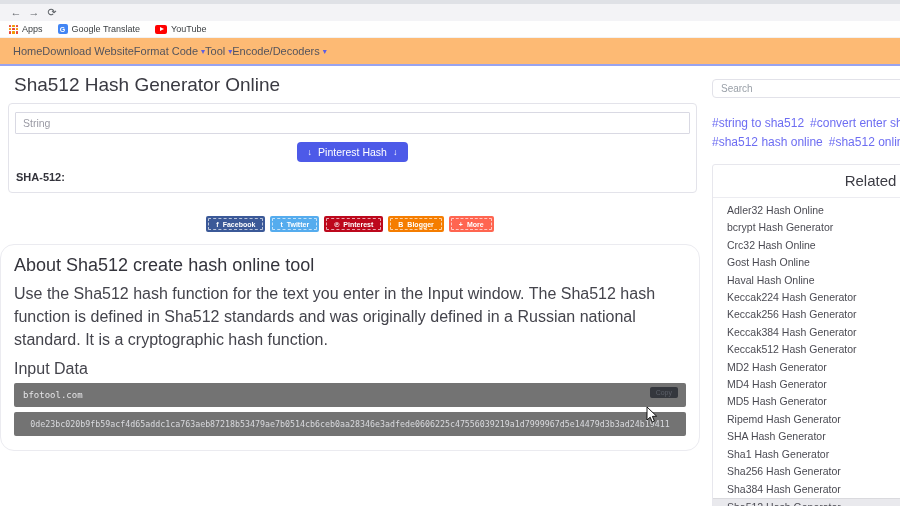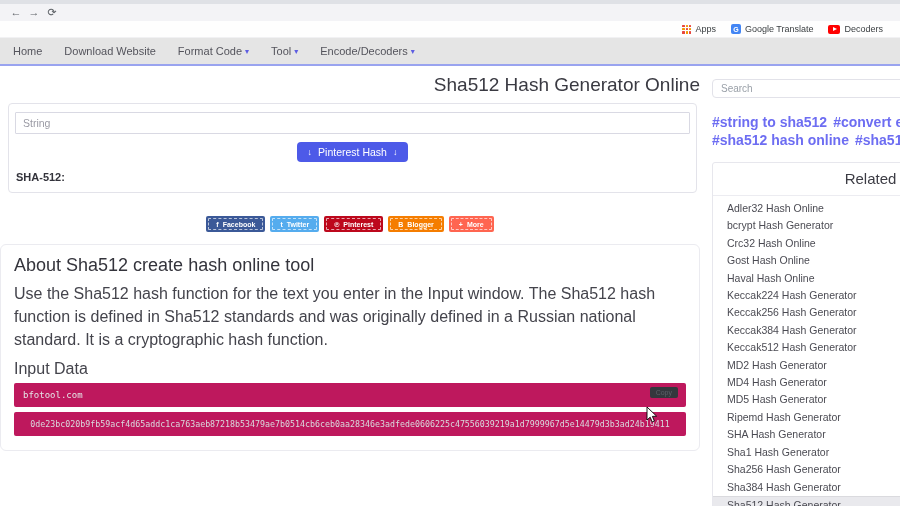--- a/index.html
+++ b/index.html
@@ -8,62 +8,62 @@
     font-family:"Liberation Sans","DejaVu Sans",sans-serif;
     background:#fff; overflow:hidden; position:relative;
     color:#3f3f47;
   }
   
   .tabstrip { height:4px; background:#dfe1e6; }
   .toolbar { height:17px; background:#f3f3f6; display:flex; align-items:center; padding:0 0 0 7px; }
   .nav-btn { color:#5f6368; font-size:11px; line-height:1; width:18px; text-align:center; cursor:default; }
   .urlbar { margin-left:3px; height:13px; width:152px; background:#e8eaee; border-radius:7px; display:flex; align-items:center; padding:0 8px; gap:5px; }
   .url-text { font-size:9.5px; color:#3c4043; white-space:nowrap; }
-  .bookmarks { height:17px; background:#fefefe; display:flex; align-items:center; gap:7px; padding:0 9px; border-bottom:1px solid #f1f1f3;justify-content:flex-end; }
+  .bookmarks { height:17px; background:#fefefe; display:flex; align-items:center; gap:7px; padding:0 9px; border-bottom:1px solid #f1f1f3; }
   .bm-item { display:flex; align-items:center; gap:4px; font-size:9px; color:#3c4043; margin-right:8px; }
   .apps-grid { width:9px; height:9px; display:grid; grid-template-columns:repeat(3,1fr); gap:1px; }
   .apps-grid i { background:#e8453c; border-radius:.5px; }
   .apps-grid i:nth-child(2n) { background:#f29900; }
   .gt-icon { width:10px; height:10px; background:#4285f4; border-radius:2px; color:#fff; font-size:7px; font-weight:bold; display:flex; align-items:center; justify-content:center; }
   .yt-icon { width:12px; height:9px; background:#f00; border-radius:2px; position:relative; }
   .yt-icon::after { content:""; position:absolute; left:4.5px; top:2.5px; border-left:4px solid #fff; border-top:2px solid transparent; border-bottom:2px solid transparent; }
   
-  .sitenav { height:28px; background:#e5e5e5; border-bottom:2px solid #99a3ef; display:flex; align-items:center; gap:22px; padding:0 13px; }
+  .sitenav { height:28px; background:#fdba74; border-bottom:2px solid #99a3ef; display:flex; align-items:center; padding:0 13px; }
   .sitenav .nav-item { font-size:11px; color:#54545c; display:flex; align-items:center; gap:3px; cursor:default; }
   .caret { color:#5d5de2; font-size:8px; }
   
   .page { position:relative; height:440px; background:#fff; }
   .main { position:absolute; left:0; top:0; width:700px; }
-  .page-title { margin:8px 0 7px 2px; font-size:19px; font-weight:400; color:#3a3a42;text-align:right; }
+  .page-title { margin:8px 0 7px 14px; font-size:19px; font-weight:400; color:#3a3a42; }
   .form-card { margin-left:8px; width:689px; border:1px solid #e3e3ea; border-radius:4px; padding:8px 6px 9px; }
   .form-label { font-size:11px; color:#3f3f47; margin:0 0 5px 1px; }
   .text-input { display:block; width:100%; height:22px; border:1px solid #d9d9e3; border-radius:1px; font-size:10.5px; padding:0 7px; color:#3f3f47; outline:none; background:#fff; }
   .text-input::placeholder { color:#9a9aa4; }
   .btn-row { display:flex; justify-content:center; margin-top:8px; }
   .generate-btn { background:#4d5ae8; color:#fff; border:none; border-radius:4px; font-size:10.5px; padding:4px 11px; display:flex; gap:6px; align-items:center; cursor:pointer; }
   .generate-btn .arr { font-size:9px; font-weight:bold; }
   .result-label { font-size:11px; font-weight:bold; color:#33333b; margin:9px 0 0 1px; }
   .share-row { display:flex; justify-content:center; gap:5px; margin-top:23px; }
   .share-btn { color:#fff; border-radius:2px; padding:2px; cursor:pointer; }
   .share-inner { border:1px dashed rgba(255,255,255,.65); border-radius:1px; padding:1.5px 7px; display:flex; gap:4px; align-items:center; font-size:7px; font-weight:bold; white-space:nowrap; }
-  .about-card { margin-top:12px; border:1px solid #ebebf0; border-radius:6px; padding:2px 13px 14px; width:700px; }
+  .about-card { margin-top:12px; border:1px solid #ebebf0; border-radius:14px; padding:2px 13px 14px; width:700px; }
   .h2 { font-size:18px; font-weight:400; color:#34343c; margin:8px 0 6px; }
   .about-body { font-size:16px; line-height:1.45; color:#44444c; max-width:676px; }
   .data-label { font-size:16px; color:#44444c; margin-top:8px; }
-  .code-block { margin-top:5px; background:#be185d; border-radius:2px; color:#e4e4e6; font-family:"DejaVu Sans Mono","Liberation Mono",monospace; padding:7px 9px; white-space:nowrap; overflow:hidden; position:relative; }
+  .code-block { margin-top:5px; background:#737373; border-radius:2px; color:#e4e4e6; font-family:"DejaVu Sans Mono","Liberation Mono",monospace; padding:7px 9px; white-space:nowrap; overflow:hidden; position:relative; }
   .code-input { font-size:9px; }
   .code-output { font-size:8.3px; color:#d9dade;text-align:center; }
   .copy-btn { position:absolute; right:8px; top:4px; background:#34373d; color:#5c6069; font-size:7px; padding:2px 6px; border-radius:2px; font-family:"Liberation Sans",sans-serif; }
   
   .sidebar { position:absolute; left:712px; top:0; width:360px; }
   .search-input { margin-top:13px; width:356px; height:19px; border:1px solid #e2e2e9; border-radius:4px; padding:0 8px; font-size:10px; color:#3f3f47; outline:none; }
   .search-input::placeholder { color:#9aa0a8; }
   .tags { margin-top:15px; }
   .tag-row { white-space:nowrap; line-height:17px; }
-  .tag { color:#6d6df2; font-size:14px; text-decoration:none; margin-right:6px; cursor:pointer;font-weight:bold; }
+  .tag { color:#6d6df2; font-size:12px; text-decoration:none; margin-right:6px; cursor:pointer; }
   .related-card { margin-top:13px; border:1px solid #e7e7ed; border-radius:3px; width:356px; }
   .related-heading { text-align:center; font-size:15px; font-weight:400; color:#3c3c44; padding:7px 0 8px; border-bottom:1px solid #ececf1; }
   .rel-list { padding-top:4px; }
   .rel-item { font-size:10.5px; line-height:11.4px; color:#4b4b53; padding:3px 14px; cursor:pointer; }
   .rel-item.active { background:#e9e9ed; border-top:1px solid #dadade; border-bottom:1px solid #dadade; }
   
   .cursor { position:absolute; left:646px; top:340px; z-index:9; }
 </style>
 </head>
 <body>
@@ -90,21 +90,21 @@
         <i></i>
       </span>
     <span>Apps</span>
   </div>
   <div class="bm-item">
     <span class="gt-icon">G</span>
     <span>Google Translate</span>
   </div>
   <div class="bm-item">
     <span class="yt-icon"></span>
-    <span>Decoders</span>
+    <span>YouTube</span>
   </div>
 </div>
 
 <div class="sitenav">
   <span class="nav-item">
       <span>Home</span>
     </span>
   <span class="nav-item">
       <span>Download Website</span>
     </span>

